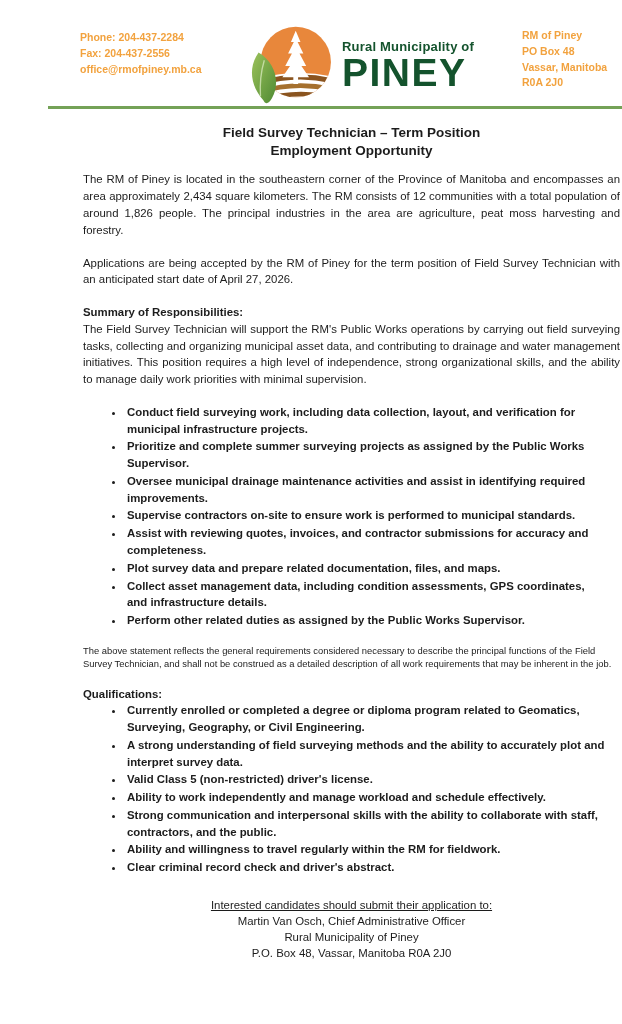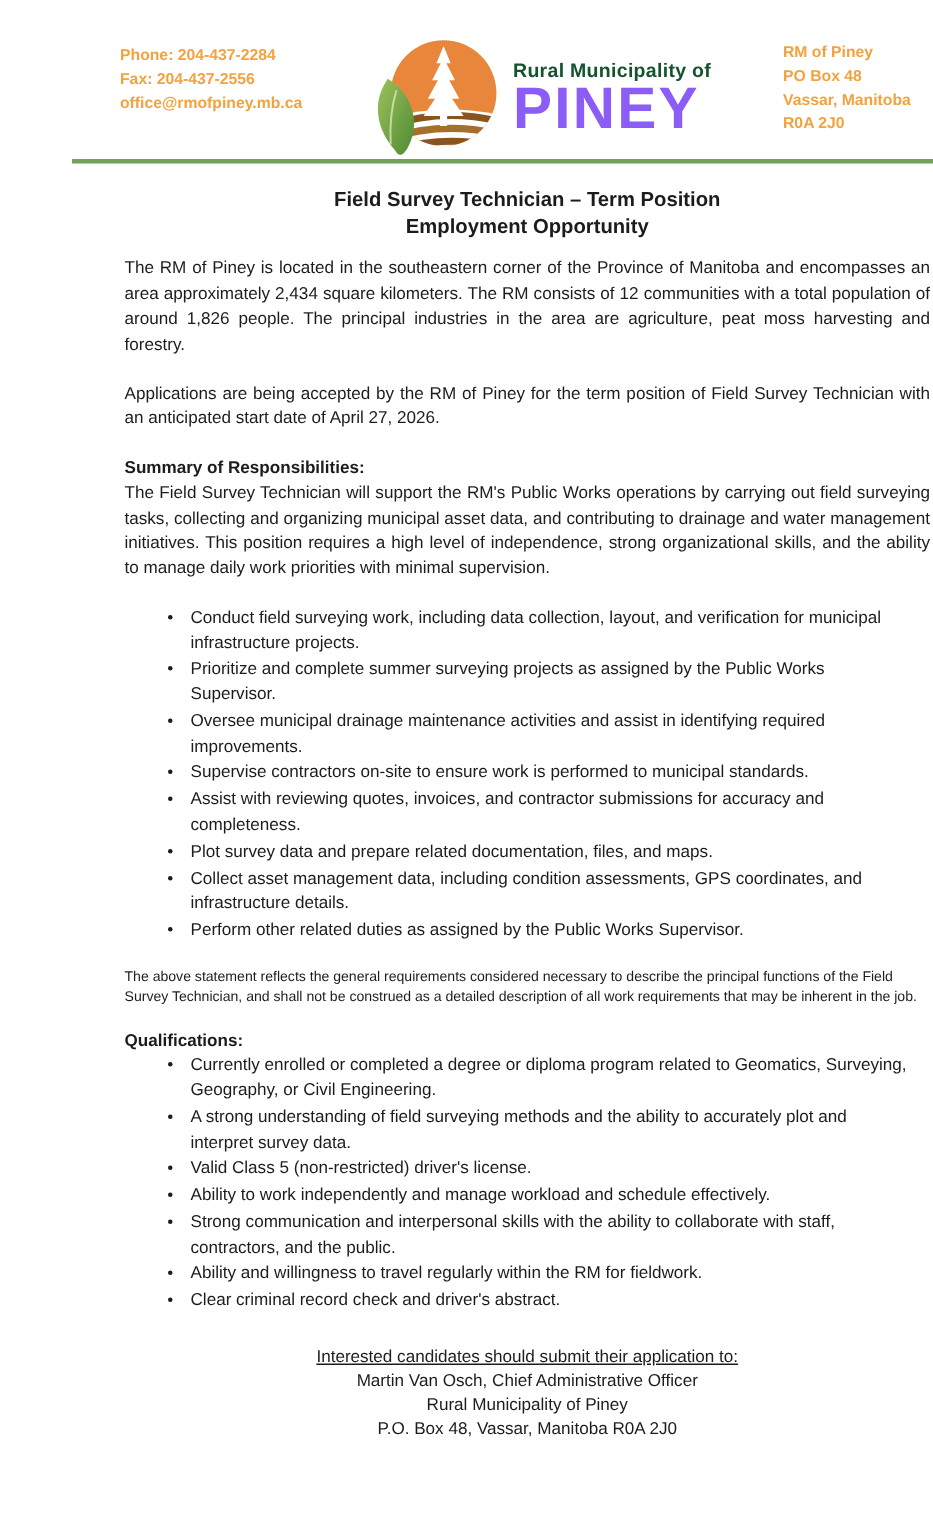--- a/index.html
+++ b/index.html
@@ -29,21 +29,21 @@
   .lh-contact { width: 158px; padding-top: 6px; }
   .lh-address { margin-left: auto; width: 118px; padding-top: 4px; }
   .logo-block { display: flex; align-items: flex-start; margin-left: 6px; }
   .logo-mark { width: 92px; height: 80px; flex: 0 0 auto; }
   .wordmark { margin-left: 6px; margin-top: 16px; }
   .logo-tagline {
     color: #14532d; font-weight: bold; font-size: 13px; line-height: 1.1;
     letter-spacing: 0.2px; white-space: nowrap;
   }
   .logo-name {
-    color: #8b5cf6; font-weight: 800; font-size: 39px; line-height: 0.95;
+    color: #14532d; font-weight: 800; font-size: 39px; line-height: 0.95;
     letter-spacing: 1.5px; white-space: nowrap;
   }
   .header-rule { height: 3px; background: #74A257; margin: 2px 8px 0 8px; }
 
   
   main {
     padding: 9px 42px 0 43px;
     font-size: 11.4px;
     line-height: 1.47;
   }
@@ -56,21 +56,21 @@
   }
   p { margin: 0 0 16px 0; }
   .just { text-align: justify; }
   .section-heading { font-weight: bold; }
   .heading-line { margin: 0; }
   ul.doc-list {
     list-style: disc;
     margin: 0 0 15px 0;
     padding-left: 42px;
   }
-  ul.doc-list li { padding-left: 2px; margin: 0 12px 1px 0; }
+  ul.doc-list li { padding-left: 2px; margin: 0 12px 1px 0; font-weight: bold; }
   .fine-print { font-size: 9.4px; line-height: 1.42; margin-bottom: 15px; }
   .closing { margin-top: 2px; }
   .closing b { font-weight: bold; }
 
   
   .apply-block { text-align: center; margin-top: 21px; line-height: 1.42; }
   .underlined { text-decoration: underline; }
 </style>
 </head>
 <body>

